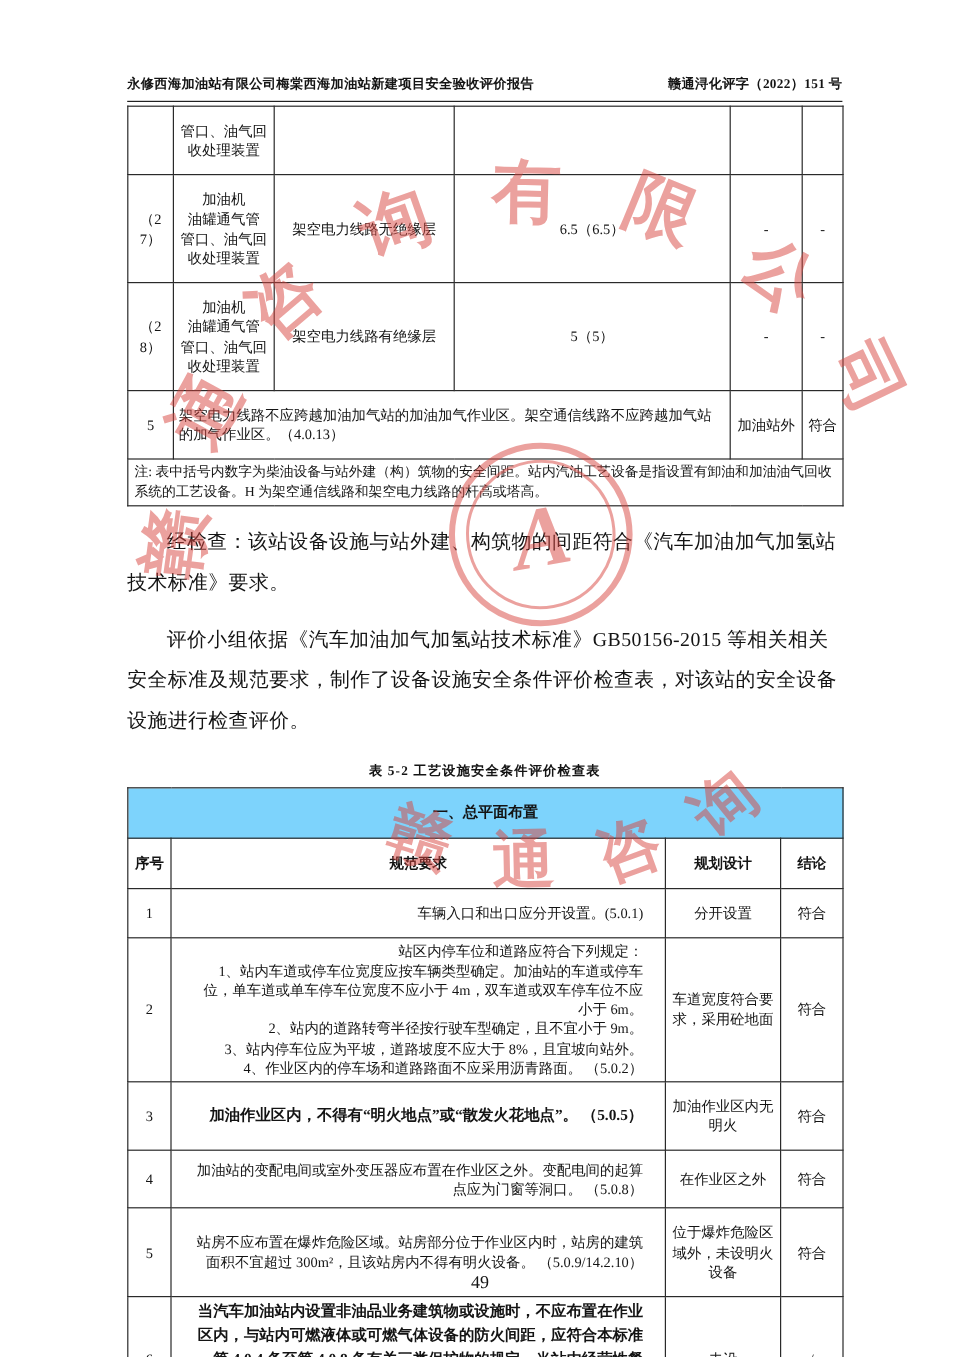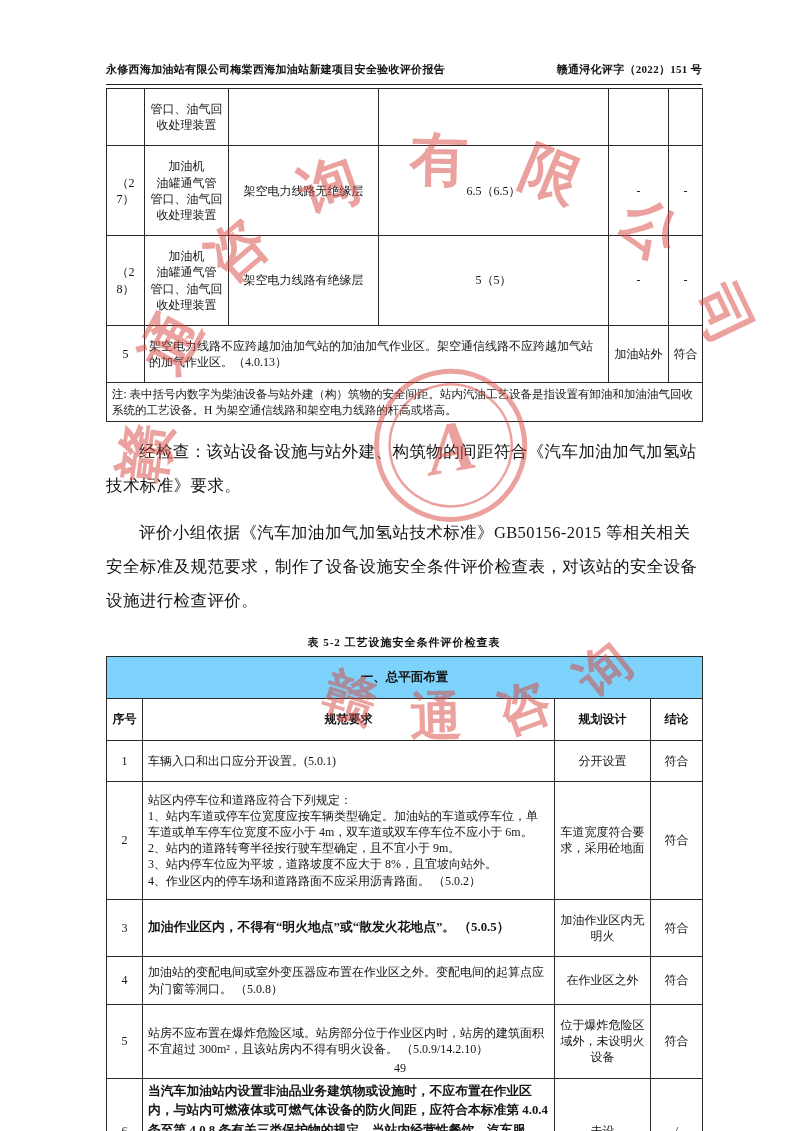--- a/index.html
+++ b/index.html
@@ -35,31 +35,31 @@
   .tbl1 td.note { font-size:11.5px; line-height:1.4; text-align:left; vertical-align:top; padding:3px 5px; }
 
   
   .para { font-size:16.5px; line-height:34px; text-indent:2em; margin-top:13px; letter-spacing:0.4px; }
   .sect { font-size:17px; font-weight:bold; margin-top:15px; letter-spacing:1px; }
   .tbl-title { font-size:11px; font-weight:bold; text-align:center; margin-top:17px; margin-bottom:6px; letter-spacing:1px; }
 
   
   .tbl2 td.band { background:#7dd3fc; font-weight:bold; text-align:center; height:21px; font-size:12.5px; }
   .tbl2 tr.thead td { font-weight:bold; text-align:center; height:21px; }
-  .tbl2 td.req { text-align:left; padding:3px 5px; }
+  .tbl2 td.req { text-align:right; padding:3px 18px; }
   .tbl2 tr.row-bold td.req { font-weight:bold; font-size:12.8px; line-height:1.55; }
   .tbl2 tr.r1 td { height:21px; }
   .tbl2 tr.r2 td { height:118px; }
   .tbl2 tr.r3 td { height:36px; }
   .tbl2 tr.r4 td { height:48px; }
   .tbl2 tr.r5 td { height:62px; }
   .tbl2 tr.r6 td { height:92px; }
 
   
-  .footer { position:absolute; top:1061px; left:0; right:0; text-align:center; font-size:12px; z-index:1; }
+  .footer { position:absolute; top:1061px; left:0; right:0; text-align:center; font-size:15px; z-index:1; }
 
   
   .stamp { position:absolute; left:0; top:0; z-index:3; pointer-events:none; }
 </style>
 </head>
 <body>
 
 <div class="page">
 
   <svg class="stamp" width="800" height="1131" viewBox="0 0 800 1131" xmlns="http://www.w3.org/2000/svg" aria-hidden="true">

